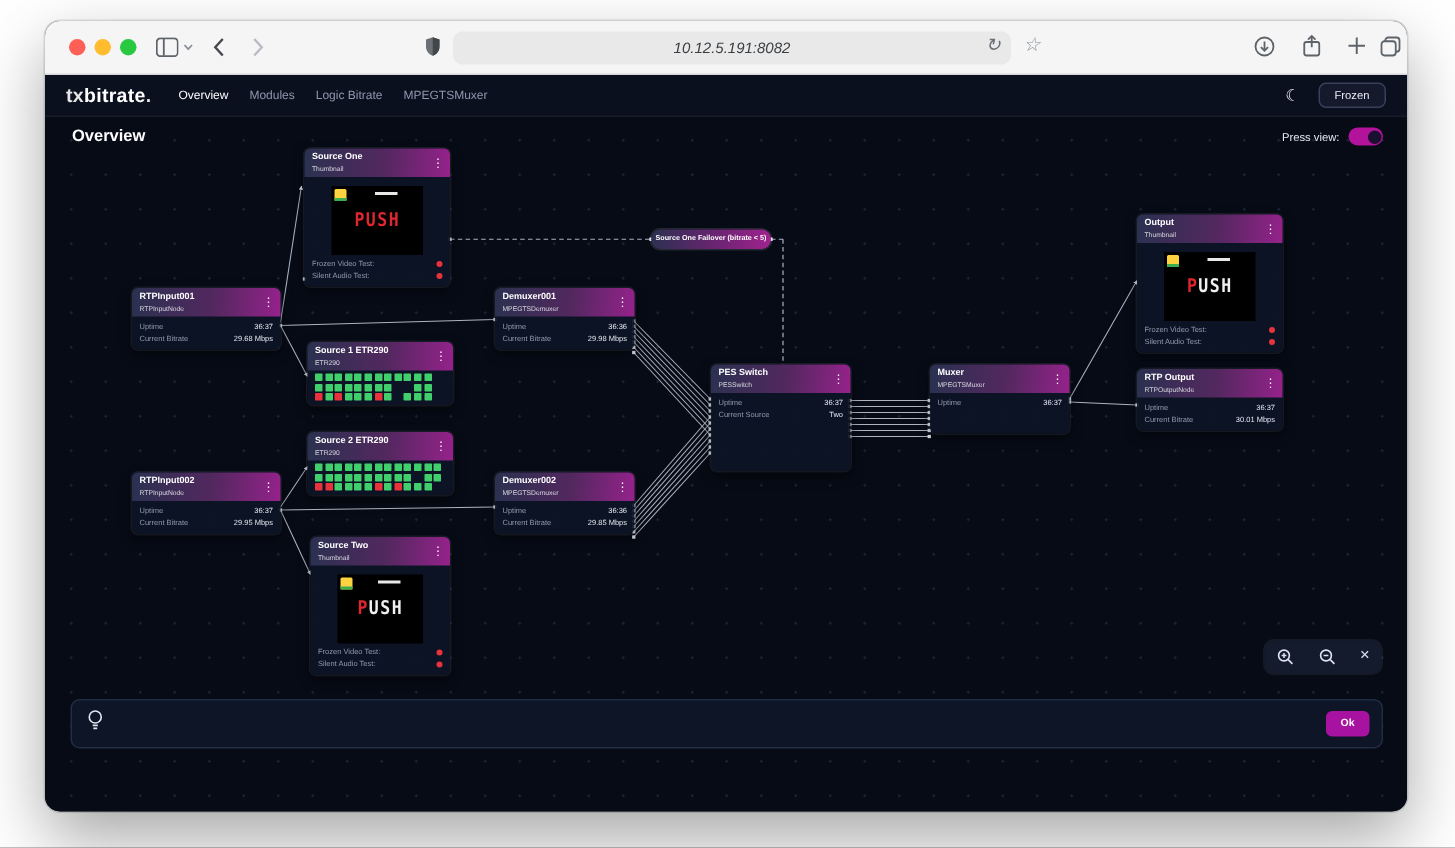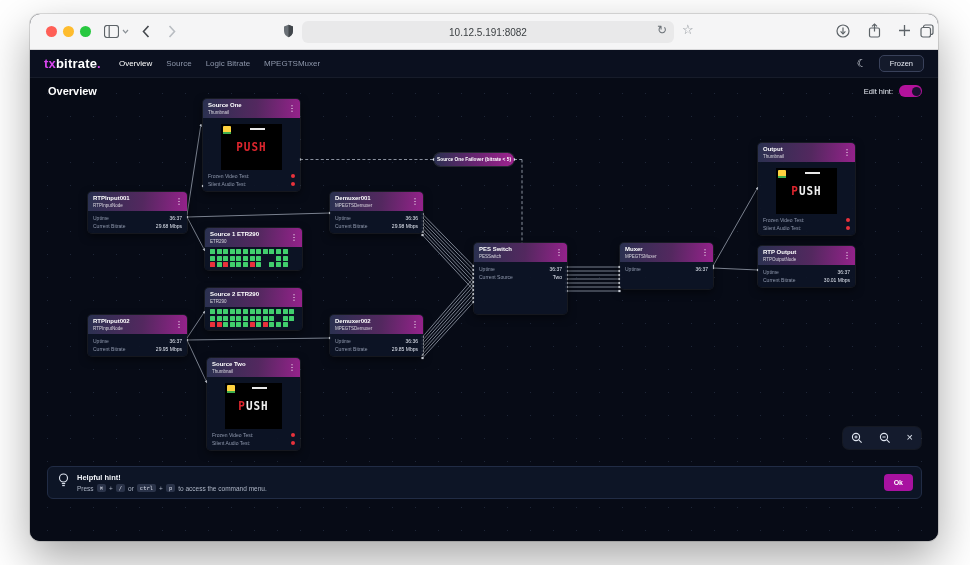--- a/index.html
+++ b/index.html
@@ -1,38 +1,38 @@
 <!DOCTYPE html>
 <html><head>
 <meta charset="utf-8">
 <style>
   * { margin:0; padding:0; box-sizing:border-box; }
   html,body { width:970px; height:565px; background:#ffffff; font-family:"Liberation Sans", sans-serif; overflow:hidden; }
   .window { position:absolute; left:30px; top:14px; width:908px; height:527px; border-radius:10px;
             background:#0a0f1c; box-shadow:0 18px 45px rgba(0,0,0,.35), 0 0 0 1px rgba(0,0,0,.12); overflow:hidden; }
 
   
-  .titlebar { position:relative; height:36px; background:#f5f5f6; border-bottom:1px solid #d7d7d9; }
+  .titlebar { position:relative; height:36px; background:#f5f5f6; border-bottom:1px solid #d7d7d9;font-style:italic; }
   .light { position:absolute; top:12px; width:11px; height:11px; border-radius:50%; }
   .light.red { left:16px; background:#ff5f57; }
   .light.yellow { left:33px; background:#febc2e; }
   .light.green { left:50px; background:#28c840; }
   .tb-ic { position:absolute; top:9px; color:#5d6368; }
   .tb-ic svg { display:block; }
   .urlpill { position:absolute; left:272px; top:7px; width:372px; height:22px; background:#e9e9ea; border-radius:6px;
              display:flex; align-items:center; justify-content:center; }
   .urltext { font-size:10px; color:#3c4043; }
   .reload { position:absolute; right:7px; top:2px; font-size:12px; color:#6a7076; }
   .star { position:absolute; left:652px; top:8px; font-size:13px; color:#8a9096; }
 
   
   .appnav { position:relative; height:28px; background:#0b101f; display:flex; align-items:center;
             border-bottom:1px solid rgba(255,255,255,.05); padding:0 14px; }
   .logo { font-size:13px; font-weight:bold; letter-spacing:.2px; margin-right:18px; }
-  .logo .tx { color:#d946ef;margin-top:44px; } .logo .dw { color:#ffffff; }
+  .logo .tx { color:#e5e5e5;margin-top:44px; } .logo .dw { color:#ffffff; }
   .navitem { font-size:8px; color:#8e97ab; margin-right:14px; cursor:pointer; }
   .navitem.active { color:#ffffff; }
   .nav-right { margin-left:auto; display:flex; align-items:center; gap:12px; }
   .moon { color:#e8ecf4; font-size:11px; }
   .logout { font-size:7.5px; color:#e8ecf4; background:#141a2b; border:1px solid #39415a; border-radius:5px; padding:3px 10px; }
 
   
   .canvas { position:relative; height:463px; background-color:#070b16;
             background-image:radial-gradient(#1e2637 0.8px, transparent 0.9px); background-size:23px 23px; background-position:6px 4px; }
   .page-title { position:absolute; left:18px; top:7px; font-size:11px; font-weight:bold; color:#ffffff; }
@@ -162,21 +162,21 @@
       <svg width="14" height="14" viewBox="0 0 14 14">
           <rect x="3.5" y="1" width="9.5" height="9.5" rx="2" fill="none" stroke="#5d6368" stroke-width="1.2"></rect>
           <rect x="1" y="3.5" width="9.5" height="9.5" rx="2" fill="#f5f5f6" stroke="#5d6368" stroke-width="1.2"></rect>
         </svg>
     </span>
   </div>
 
   <div class="appnav">
     <span class="logo"><span class="tx">tx</span><span class="dw">bitrate</span><span class="tx">.</span></span>
     <span class="navitem active">Overview</span>
-    <span class="navitem">Source</span>
+    <span class="navitem">Modules</span>
     <span class="navitem">Logic Bitrate</span>
     <span class="navitem">MPEGTSMuxer</span>
     <span class="nav-right">
       <span class="moon">☾</span>
       <span class="logout">Frozen</span>
     </span>
   </div>
 
   <div class="canvas">
     <svg class="edges" width="908" height="463">
@@ -267,21 +267,21 @@
           <rect x="726.9" y="190.9" width="2.2" height="2.2" fill="#e9eef8"></rect>
           <rect x="402.9" y="80.4" width="2.2" height="2.2" fill="#e9eef8"></rect>
           <rect x="482.9" y="80.4" width="2.2" height="2.2" fill="#e9eef8"></rect>
           <rect x="268.9" y="80.4" width="2.2" height="2.2" fill="#e9eef8"></rect>
           <rect x="171.9" y="106.9" width="2.2" height="2.2" fill="#e9eef8"></rect>
         </g>
     </svg>
 
     <div class="page-title">Overview</div>
     <div class="editview">
-      <span class="lbl">Edit hint:</span>
+      <span class="lbl">Press view:</span>
       <span class="toggle">
           <span class="knob"></span>
         </span>
     </div>
 
     <div class="node" style="left:173px;top:21px;width:97px;">
       <div class="nhead">
         <div class="ntitle">Source One</div>
         <div class="nsub">Thumbnail</div>
         <span class="kebab">⋮</span>
@@ -605,30 +605,16 @@
     </div>
 
     <div class="hintbar">
       <span class="bulb">
         <svg width="11" height="15" viewBox="0 0 11 15">
             <circle cx="5.5" cy="5" r="4" fill="none" stroke="#dfe5f0" stroke-width="1.1"></circle>
             <line x1="3.8" y1="10.6" x2="7.2" y2="10.6" stroke="#dfe5f0" stroke-width="1.1"></line>
             <line x1="4.2" y1="12.6" x2="6.8" y2="12.6" stroke="#dfe5f0" stroke-width="1.1"></line>
           </svg>
       </span>
-      <span class="hinttext">
-        <div class="ht1">Helpful hint!</div>
-        <div class="ht2">
-          <span>Press</span>
-          <kbd>⌘</kbd>
-          <span>+</span>
-          <kbd>/</kbd>
-          <span>or</span>
-          <kbd>ctrl</kbd>
-          <span>+</span>
-          <kbd>p</kbd>
-          <span>to access the command menu.</span>
-        </div>
-      </span>
       <span class="okbtn">Ok</span>
     </div>
   </div>
 </div>
 
 </body></html>

